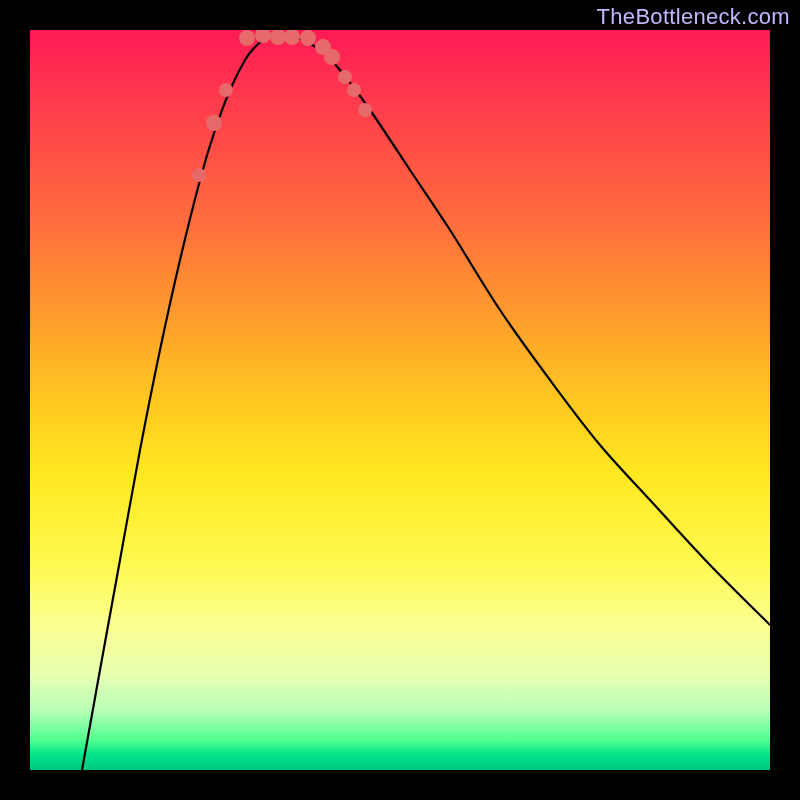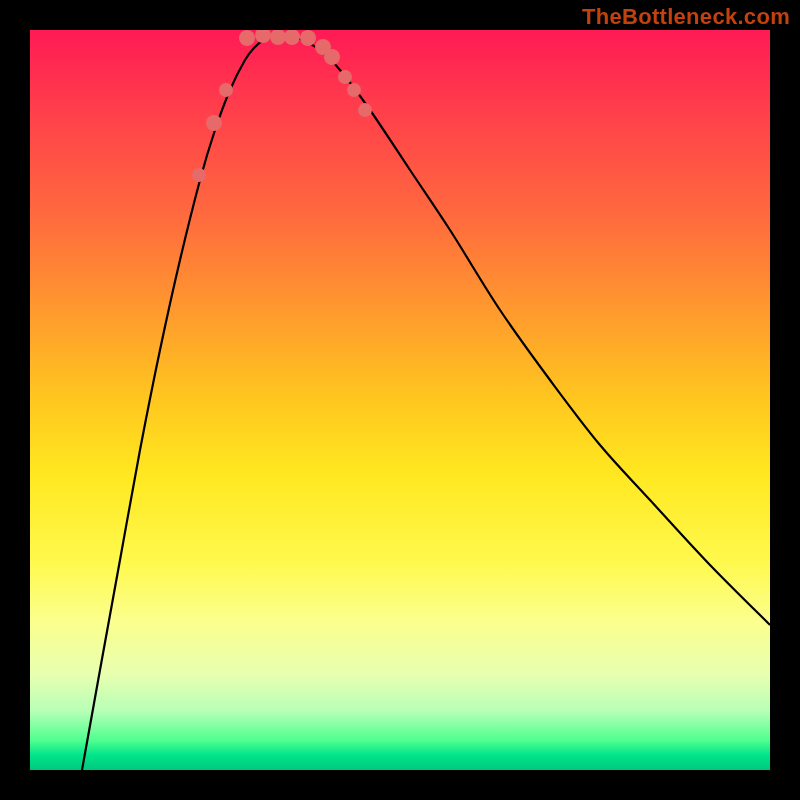--- a/index.html
+++ b/index.html
@@ -39,23 +39,23 @@
       #b8ffb8 92%,
       #4fff8f 96%,
       #00e48a 98%,
       #00c87f 100%
     );
   }
   .watermark {
     position: absolute;
     top: 4px;
     right: 10px;
-    color: #c2410c;
+    color: #c4b5fd;
     font-size: 22px;
-    font-weight: 700;
+    font-weight: 400;
     letter-spacing: 0.3px;
     user-select: none;
   }
   svg.curve {
     position: absolute;
     top: 0;
     left: 0;
     width: 740px;
     height: 740px;
   }

